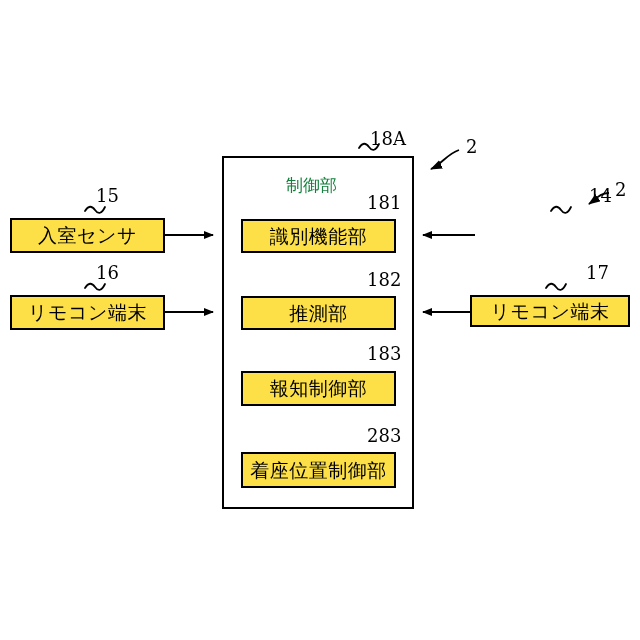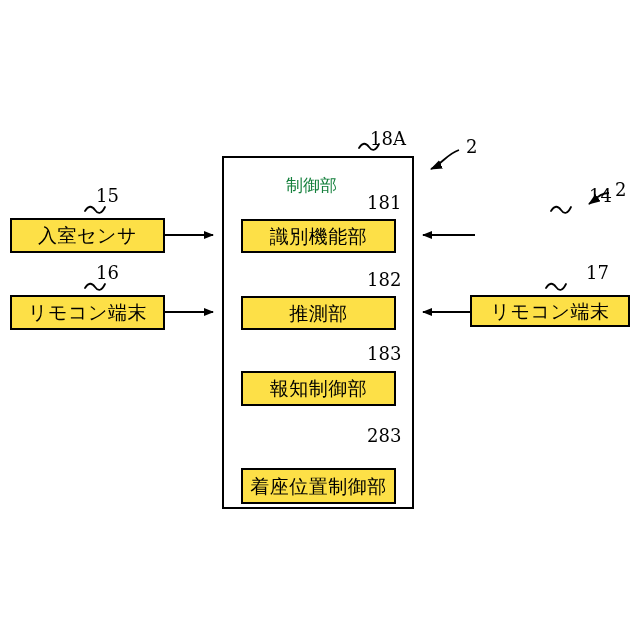--- a/index.html
+++ b/index.html
@@ -129,21 +129,21 @@
   <div class="box" style="left:241px; top:296px; width:155px; height:34px;">
     <span class="box-label">推測部</span>
   </div>
   <div class="refnum" style="left:367px; top:271px;">182</div>
 
   <div class="box" style="left:241px; top:371px; width:155px; height:35px;">
     <span class="box-label">報知制御部</span>
   </div>
   <div class="refnum" style="left:367px; top:345px;">183</div>
 
-  <div class="box" style="left:241px; top:468px; width:155px; height:36px;">
+  <div class="box" style="left:241px; top:452px; width:155px; height:36px;">
     <span class="box-label">着座位置制御部</span>
   </div>
   <div class="refnum" style="left:367px; top:427px;">283</div>
 
   <div class="box" style="left:10px; top:218px; width:155px; height:35px;">
     <span class="box-label">入室センサ</span>
   </div>
   <div class="refnum" style="left:96px; top:187px;">15</div>
 
   <div class="box" style="left:10px; top:295px; width:155px; height:35px;">

